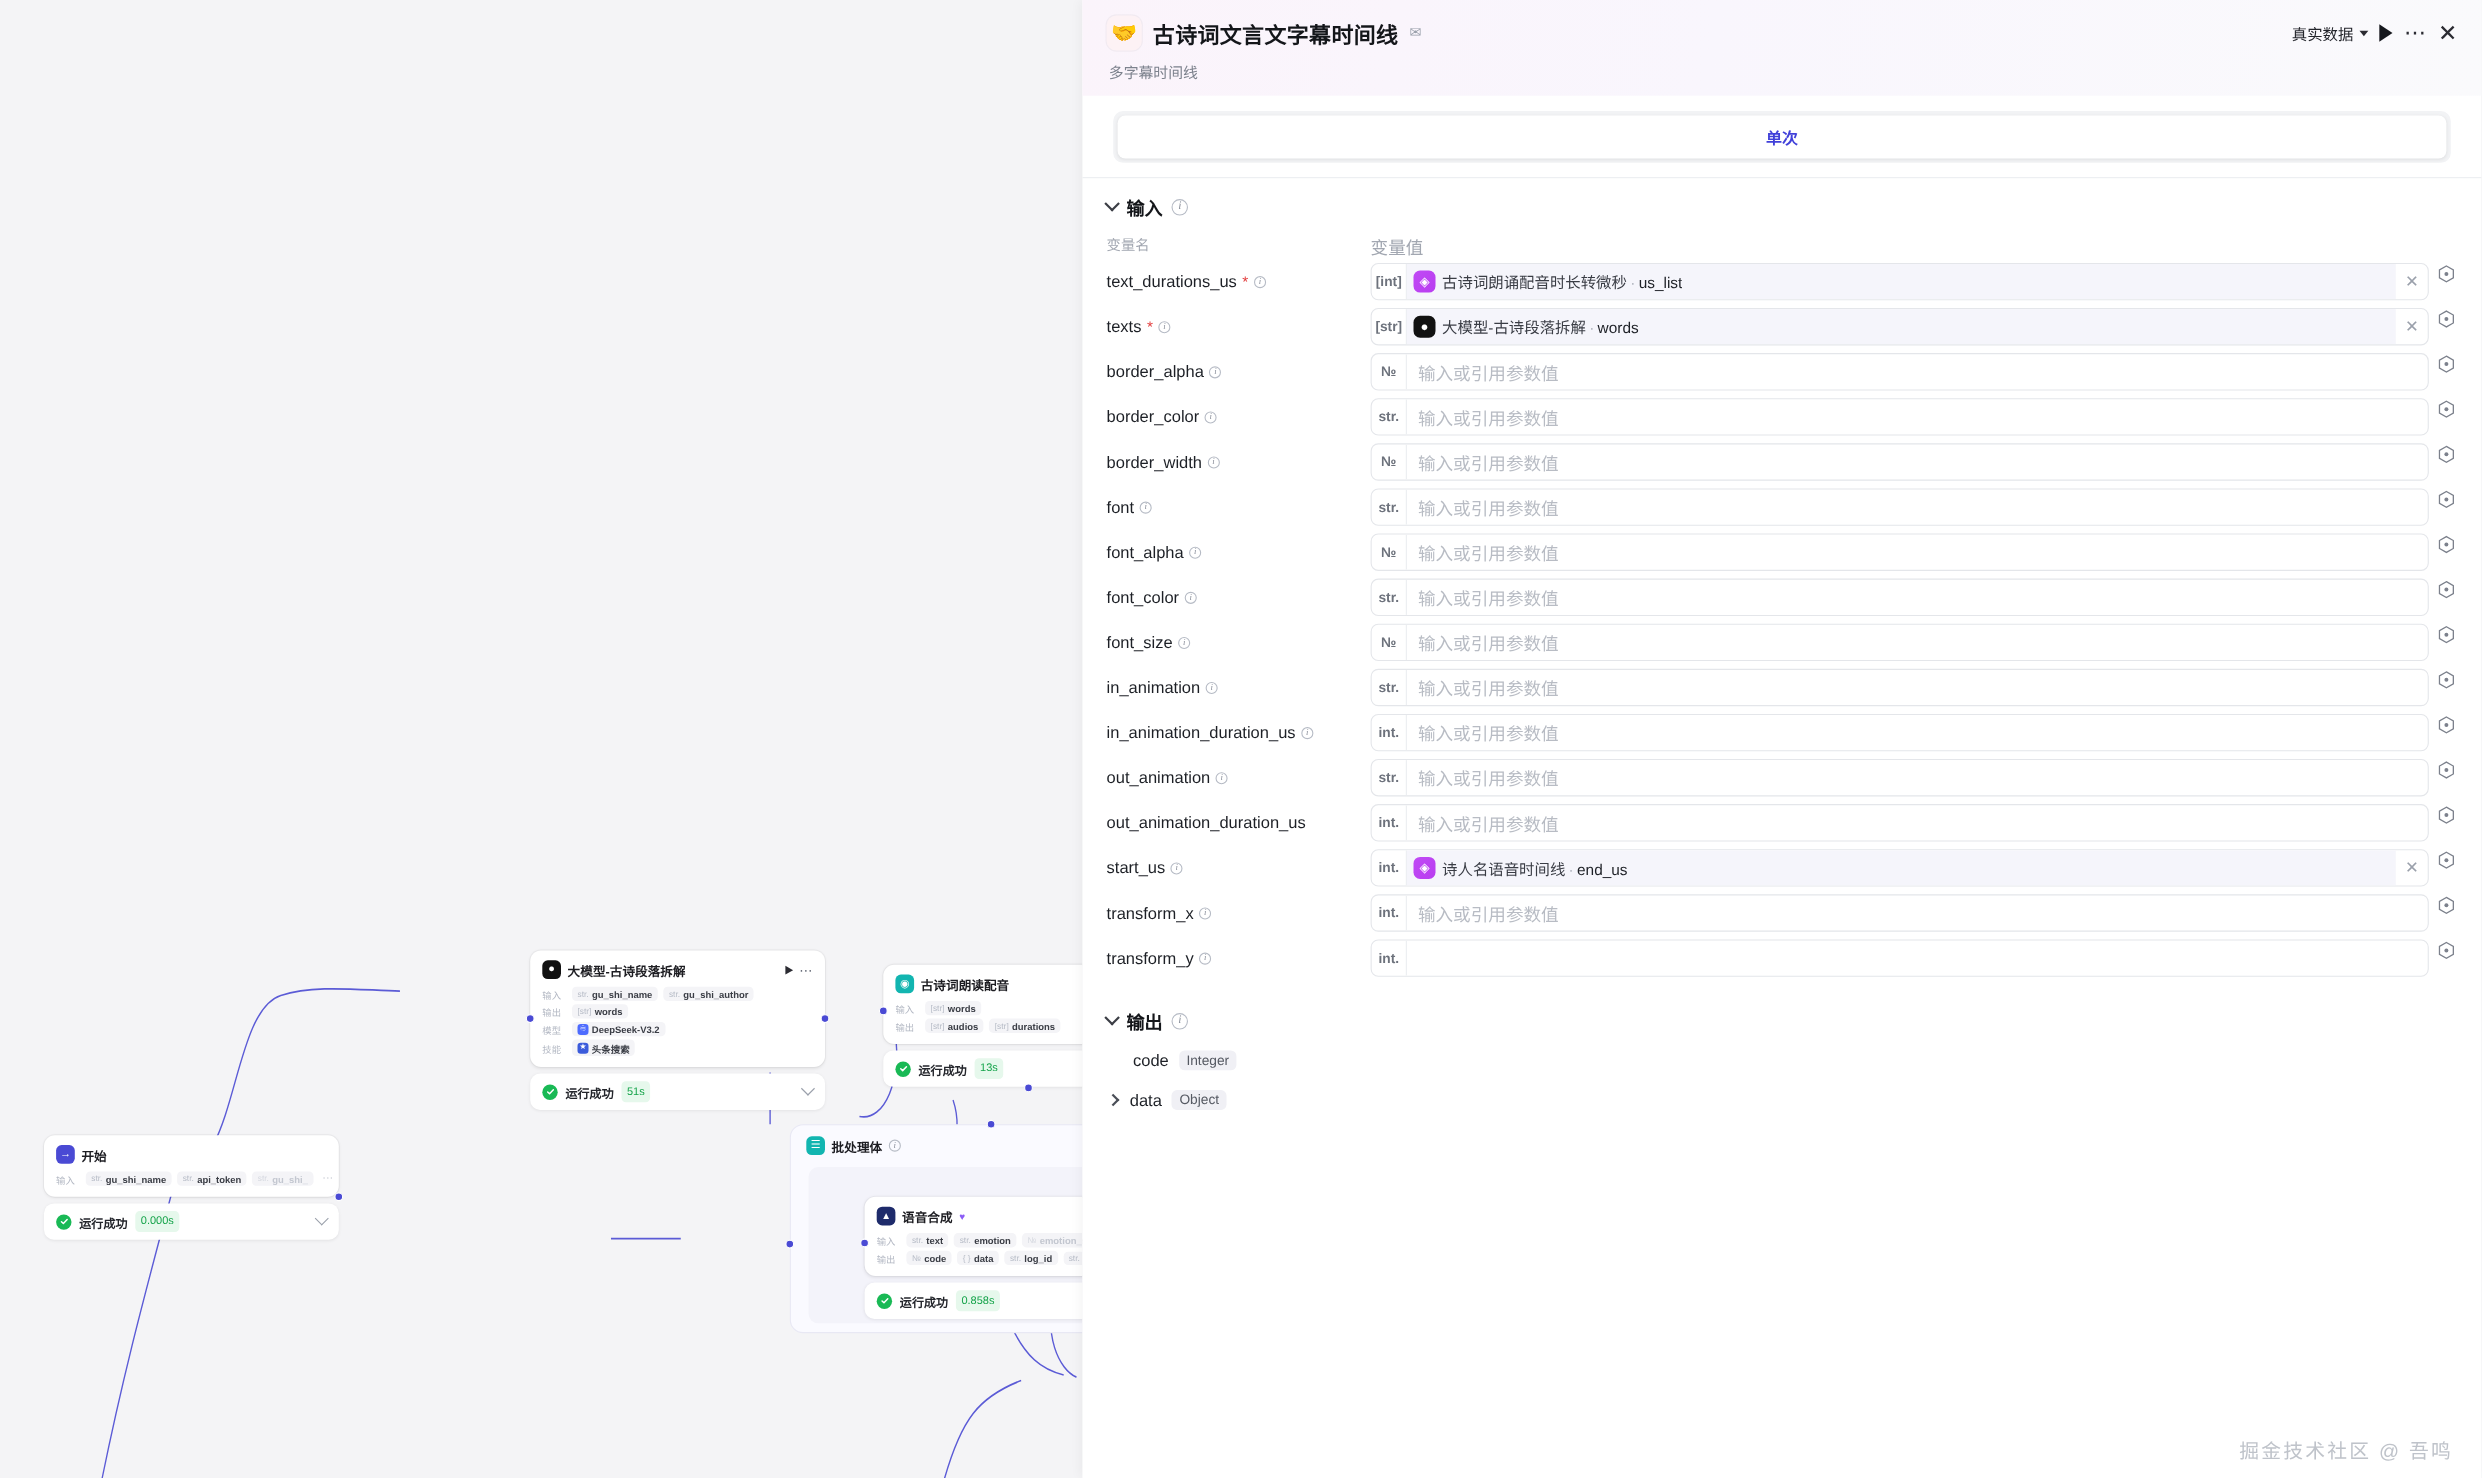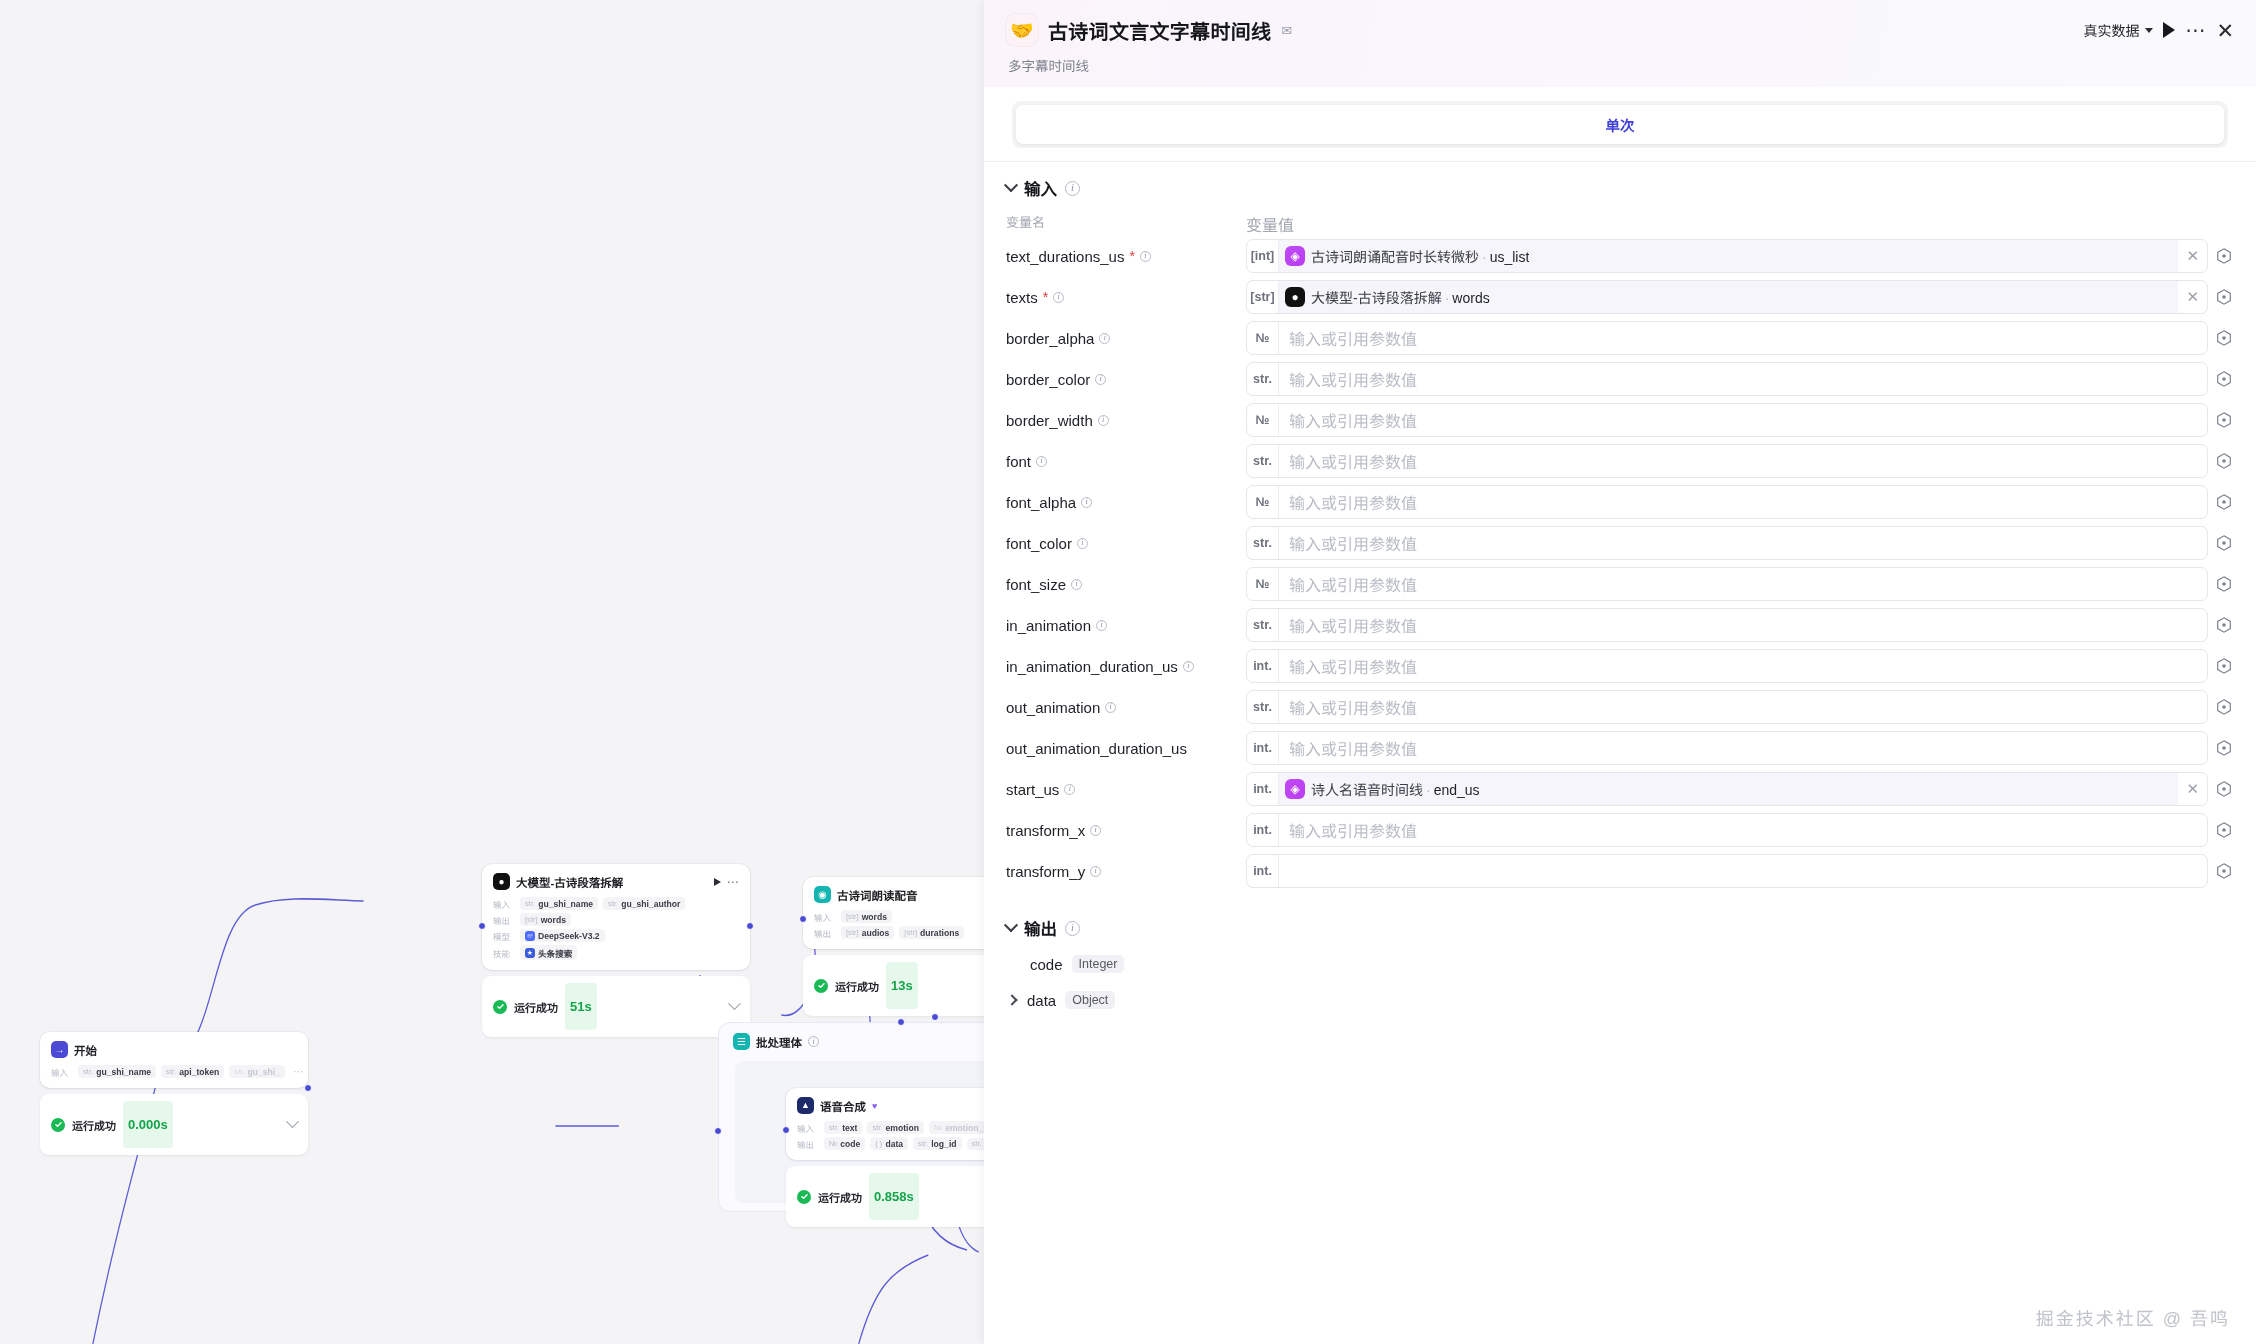--- a/index.html
+++ b/index.html
@@ -75,22 +75,22 @@
     display: flex; align-items: center; gap: 7px;
   }
   .ok-dot {
     width: 14px; height: 14px; border-radius: 50%;
     background: #19b955; flex: none;
     display: flex; align-items: center; justify-content: center;
   }
   .ok-dot svg { width: 9px; height: 9px; }
   .status-text { font-size: 11px; color: #23252b; font-weight: 600; }
   .status-time {
-    font-size: 13px; color: #15a34a; background: #e6f8ec;
-    border-radius: 4px; padding: 16px 5px; font-weight: 700;
+    font-size: 10px; color: #15a34a; background: #e6f8ec;
+    border-radius: 4px; padding: 4px 5px; font-weight: 400;
   }
   .status-sp { flex: 1 1 auto; }
   .chev-d {
     width: 9px; height: 9px; border-right: 1.6px solid #9aa0ab;
     border-bottom: 1.6px solid #9aa0ab;
     transform: rotate(45deg) translate(-2px,-2px); flex: none;
   }
 
   .port {
     position: absolute; width: 8px; height: 8px; border-radius: 50%;
@@ -179,21 +179,21 @@
   .col-heads .c2 { flex: 1; font-size: 16px; color: #a2a7b1; }
 
   .frow { display: flex; align-items: center; height: 36px; margin-bottom: 5px; }
   .fname {
     width: 240px; flex: none;
     display: flex; align-items: center; gap: 5px;
     font-size: 15px; color: #1d2026;
     white-space: nowrap; overflow: visible;
   }
   .req { color: #e23b3b; font-size: 14px; line-height: 1; }
-  .fval { flex: 1 1 auto; display: flex; align-items: center; gap: 6px; min-width: 0; }
+  .fval { flex: 1 1 auto; display: flex; gap: 6px; min-width: 0; }
 
   .fbox {
     flex: 1 1 auto; min-width: 0;
     display: flex; align-items: center;
     height: 34px;
     border: 1px solid #e4e6ea; border-radius: 7px;
     background: #fff; overflow: hidden;
   }
   .fbox.filled { border-color: #e4e6ea; }
   .ftype {

